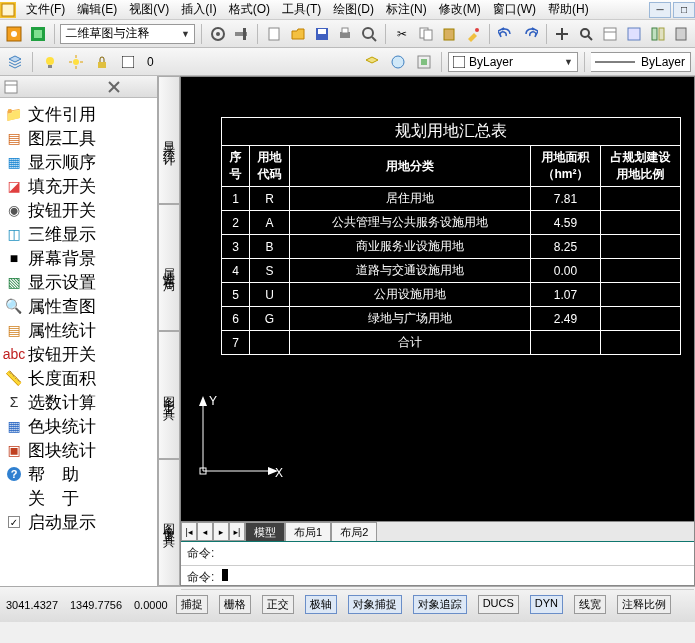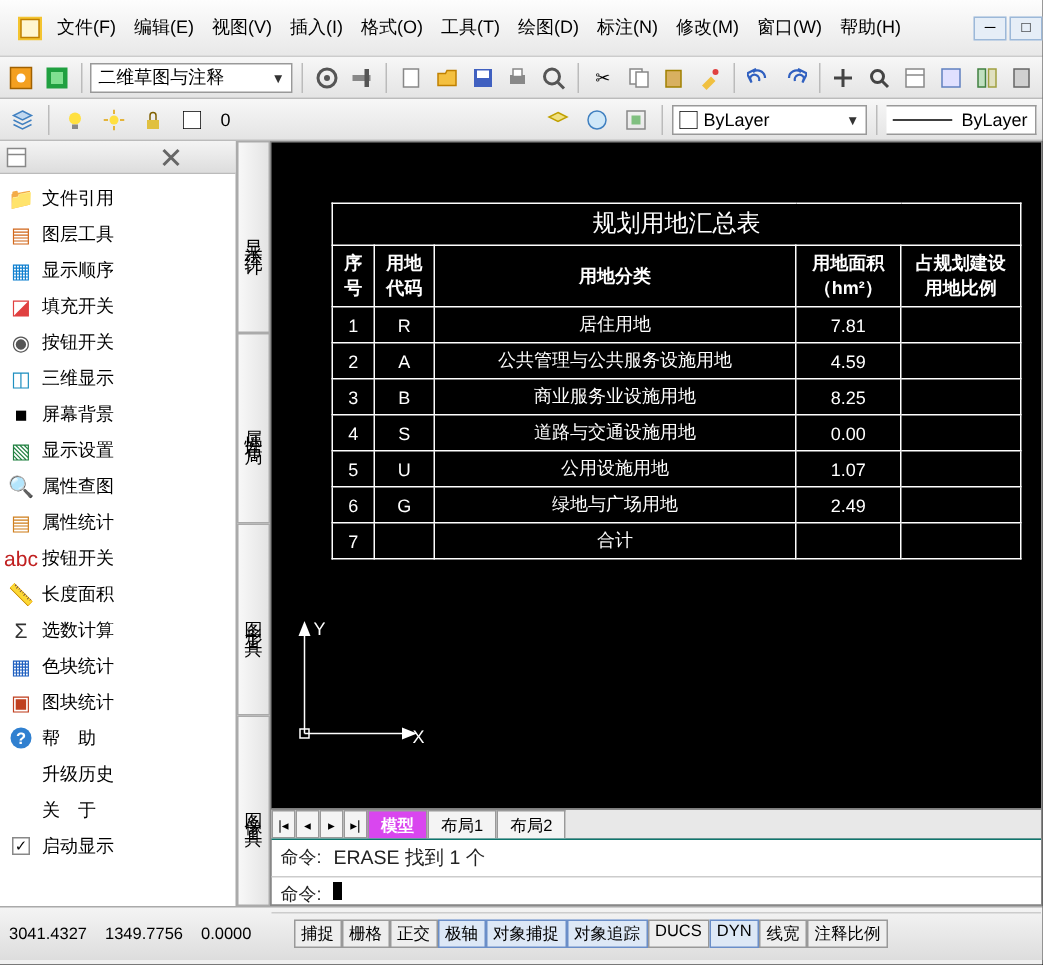--- a/index.html
+++ b/index.html
@@ -1,55 +1,55 @@
 <!DOCTYPE html>
 <html><head>
 <meta charset="utf-8">
 <style>
 * { box-sizing: border-box; margin: 0; padding: 0; font-family: "SimSun", "Microsoft YaHei", sans-serif; }
 body { width: 695px; height: 643px; background: #f0f0f0; overflow: hidden; font-size: 12px; }
 
-.menubar { height: 38px; background: linear-gradient(#fdfdfd,#e8e8e8); border-bottom: 1px solid #ccc; display: flex; align-items: center; padding-left: 12px; }
+.menubar { height: 20px; background: linear-gradient(#fdfdfd,#e8e8e8); border-bottom: 1px solid #ccc; display: flex; align-items: center; padding-left: 0; }
 .menubar .icon { width: 16px; height: 16px; margin-right: 4px; }
 .menubar .item { padding: 2px 6px; cursor: default; }
 .menubar .win { margin-left: auto; display: flex; }
 .menubar .winbtn { width: 22px; height: 16px; background: #e6eef7; border: 1px solid #9cb8d8; margin-left: 2px; display:flex;align-items:center;justify-content:center;font-size:10px;}
 
 .toolbar1 { height: 28px; background: linear-gradient(#f7f7f7,#e4e4e4); border-bottom: 1px solid #bbb; display: flex; align-items: center; padding: 0 4px; gap:4px;}
 .tbtn { width: 22px; height: 22px; border: 1px solid transparent; display:inline-flex;align-items:center;justify-content:center;}
 .sep { width:1px; height:20px; background:#bbb; margin:0 2px; }
 .combo { height:20px; border:1px solid #999; background:#fff; display:flex; align-items:center; padding:0 4px; font-size:12px;}
 .combo .arrow{margin-left:auto;font-size:9px;color:#333;}
 
 .toolbar2 { height: 28px; background: linear-gradient(#f7f7f7,#e4e4e4); border-bottom: 1px solid #bbb; display: flex; align-items: center; padding: 0 4px; gap:4px;}
 
 .main { display:flex; height: 510px; }
 .sidebar { width: 158px; background:#fff; border-right:1px solid #aaa; }
 .side-toolbar { height:22px; background:linear-gradient(#f4f4f4,#ddd); border-bottom:1px solid #bbb; display:flex; align-items:center; padding:0 4px; gap:90px;}
 .side-list { padding:4px 0; }
 .side-item { display:flex; align-items:center; height:24px; padding:0 6px; gap:6px;}
 .side-item .sicon{ width:16px;height:16px;display:inline-flex;align-items:center;justify-content:center;}
-.side-item span.lbl{font-size:12px;}
+.side-item span.lbl{font-size:17px;}
 .check{ width:12px;height:12px;border:1px solid #888;display:inline-flex;align-items:center;justify-content:center;font-size:10px;}
 
 .vtabs { width: 22px; background:#f0f0f0; display:flex; flex-direction:column; }
 .vtab { flex:1; border:1px solid #aaa; background:linear-gradient(90deg,#f8f8f8,#e4e4e4); writing-mode:vertical-rl; text-align:center; padding:8px 2px; font-size:12px; letter-spacing:4px;}
 
 .canvas-area { flex:1; display:flex; flex-direction:column; background:#000; border:1px solid #888; position:relative; min-width:0;}
 .drawing { flex:1; position:relative; color:#fff; overflow:hidden;}
 .cad-table { position:absolute; top:40px; left:40px; width:460px; border-collapse:collapse; color:#fff; font-size:12px;}
 .cad-table td, .cad-table th { border:1px solid #fff; padding:3px 4px; text-align:center; }
 .cad-title { font-size:16px; padding:8px; }
 .axis { position:absolute; left:12px; bottom:40px; }
 
 .tabstrip { height:20px; background:#e8e8e8; border-top:1px solid #888; display:flex; align-items:stretch; font-size:11px;}
 .tabnav { display:flex; }
 .tabnav div{width:16px;border:1px solid #999;background:#f4f4f4;display:flex;align-items:center;justify-content:center;font-size:9px;}
 .doctab { padding:2px 8px; border:1px solid #999; background:#f4f4f4; border-bottom:none;}
-.doctab.active{ background:#d946ef; color:#fff;font-weight:bold; }
+.doctab.active{ background:#404040; color:#fff; }
 
 .cmd { height:44px; border-top:1px solid #0f766e; background:#fff; font-size:12px; color:#222; }
 .cmd .row{ border-bottom:1px solid #ccc; padding:3px 6px; display:flex; gap:8px;}
 .cmd .prompt{ }
 .cmd .caret{ width:6px;height:12px;background:#000; display:inline-block;}
 
 .status { height:36px; background:linear-gradient(#f4f4f4,#ddd); border-top:1px solid #aaa; display:flex; align-items:center; font-size:11px; padding:0 2px; gap:4px;}
 .status .cell{ padding:0 4px; border:0; }
 .status .toggle{ border:1px solid #999; padding:1px 4px; background:#eee;}
 .status .toggle.on{ background:#dde8f6; border-color:#6a8ec8;}
@@ -365,24 +365,20 @@
           <span class="sicon">
             <svg width="16" height="16">
               <circle cx="8" cy="8" r="7" fill="#3080d0"></circle>
               <text x="8" y="12" text-anchor="middle" fill="#fff" font-size="11" font-weight="bold">?</text>
             </svg>
           </span>
           <span class="lbl">帮　助</span>
         </div>
         <div class="side-item">
           <span class="sicon"></span>
-          <span class="lbl">升级历史</span>
-        </div>
-        <div class="side-item">
-          <span class="sicon"></span>
           <span class="lbl">关　于</span>
         </div>
         <div class="side-item">
           <span class="sicon">
             <span class="check">✓</span>
           </span>
           <span class="lbl">启动显示</span>
         </div>
       </div>
   </div>
@@ -482,35 +478,34 @@
         <div>▸|</div>
       </div>
       <div class="doctab active">模型</div>
       <div class="doctab">布局1</div>
       <div class="doctab">布局2</div>
     </div>
 
     <div class="cmd">
       <div class="row">
         <span class="prompt">命令:</span>
-        <span style="font-size:13px">ERASE 找到 1 个</span>
       </div>
       <div class="row">
         <span class="prompt">命令:</span>
         <span class="caret"></span>
       </div>
     </div>
   </div>
 </div>
 
 <div class="status">
   <span class="cell">3041.4327</span>
   <span class="cell">1349.7756</span>
   <span class="cell">0.0000</span>
-  <div id="status-toggles" style="display:flex;gap:0;margin-left:20px">
+  <div id="status-toggles" style="display:flex;gap:11px;margin-left:0">
       <span class="toggle">捕捉</span>
       <span class="toggle">栅格</span>
       <span class="toggle">正交</span>
       <span class="toggle on">极轴</span>
       <span class="toggle on">对象捕捉</span>
       <span class="toggle on">对象追踪</span>
       <span class="toggle">DUCS</span>
       <span class="toggle on">DYN</span>
       <span class="toggle">线宽</span>
       <span class="toggle">注释比例</span>

